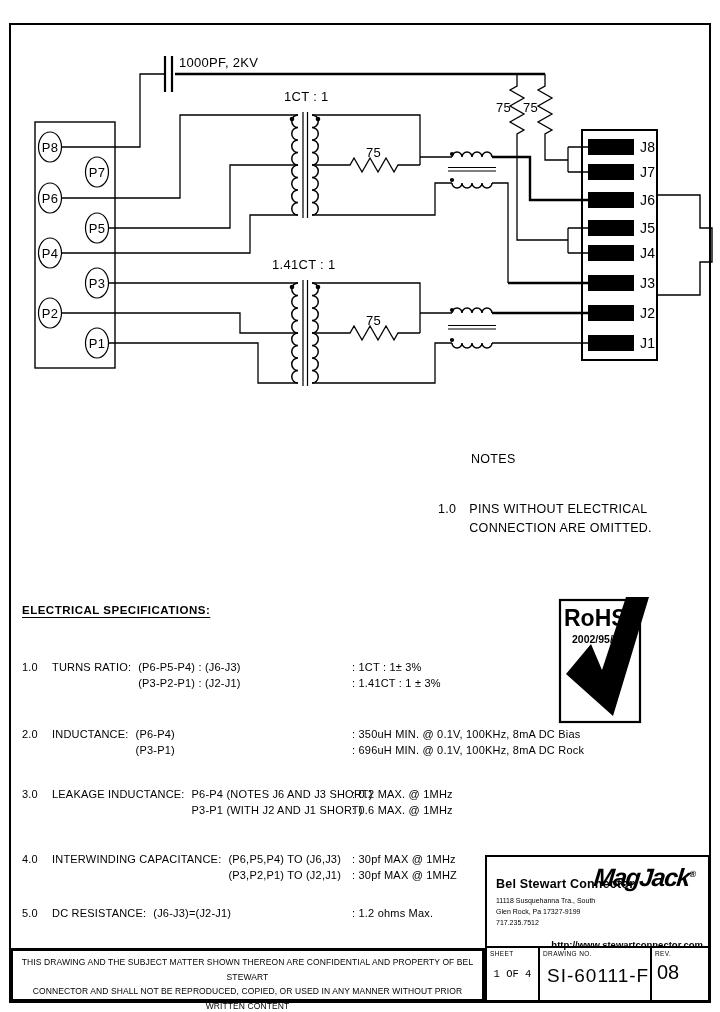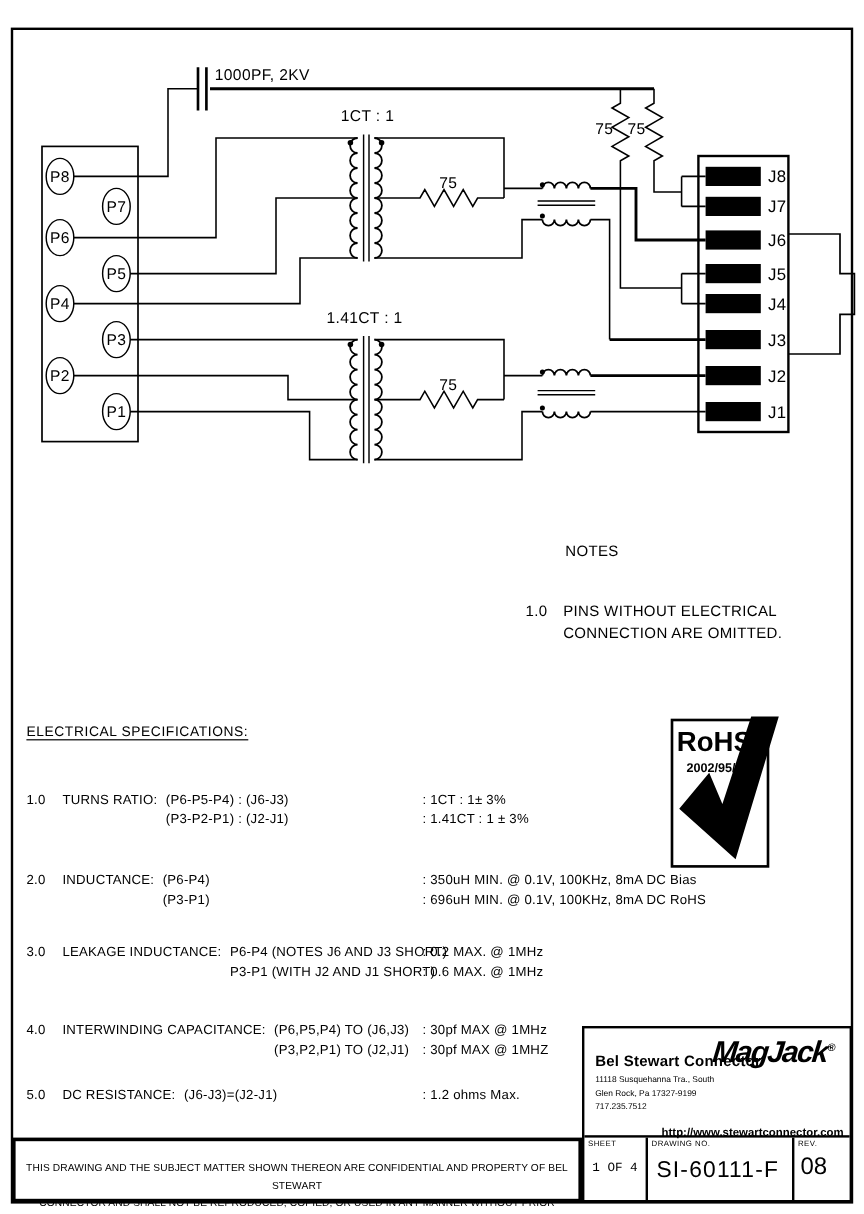--- a/index.html
+++ b/index.html
@@ -11,32 +11,32 @@
   svg text{font-family:"Liberation Sans", sans-serif;fill:#000;}
   .f13{font-size:13px;letter-spacing:.3px;}
   .f14{font-size:14px;letter-spacing:.3px;}
 
   .notes{position:absolute;left:438px;top:452px;font-size:12.5px;letter-spacing:.3px;}
   .notes-heading{margin-left:33px;}
   .note-item{display:flex;gap:13px;margin-top:34px;line-height:19px;}
 
   .specs-heading{
     position:absolute;left:22px;top:604px;font-size:11.5px;letter-spacing:.5px;
-    text-decoration:underline;text-underline-offset:3px;
+    text-decoration:underline;text-underline-offset:3px;font-weight:bold;
   }
   .spec-row{position:absolute;left:22px;width:690px;font-size:11px;letter-spacing:.2px;line-height:15.5px;}
   .spec-num{display:inline-block;width:30px;vertical-align:top;}
   .spec-label{display:inline-block;vertical-align:top;margin-right:7px;}
   .spec-conds{display:inline-block;vertical-align:top;}
   .spec-vals{position:absolute;left:330px;top:0;}
 
   .disclaimer{
     position:absolute;left:10px;top:948px;width:475px;height:54px;box-sizing:border-box;
     border:3px solid #000;text-align:center;font-size:8.5px;line-height:14.6px;
-    padding-top:15px;letter-spacing:.1px;
+    padding-top:4px;letter-spacing:.1px;
   }
 
   .titleblock{
     position:absolute;left:485px;top:855px;width:225px;height:147px;box-sizing:border-box;
     border:2px solid #000;
   }
   .tb-top{position:relative;height:91px;}
   .tb-company{position:absolute;left:9px;top:20px;font-size:12.5px;font-weight:bold;letter-spacing:.2px;}
   .tb-addr1{position:absolute;left:9px;top:40px;font-size:7px;}
   .tb-addr2{position:absolute;left:9px;top:51px;font-size:7px;}
@@ -45,21 +45,21 @@
     position:absolute;right:12px;top:6px;font-size:25px;font-weight:bold;font-style:italic;
     letter-spacing:-1.5px;transform:skewX(-6deg);
   }
   .tb-maglack sup{font-size:9px;font-style:normal;letter-spacing:0;}
   .tb-website{position:absolute;right:5px;top:82px;font-size:9.5px;font-weight:bold;letter-spacing:0;}
   .tb-bottom{position:absolute;left:0;right:0;bottom:0;height:52px;border-top:2px solid #000;display:flex;}
   .tb-cell{position:relative;box-sizing:border-box;border-right:2px solid #000;}
   .tb-cell:last-child{border-right:none;}
   .tb-cell-sheet{width:53px;}
   .tb-cell-drawing{flex:1;}
-  .tb-cell-rev{width:46px;}
+  .tb-cell-rev{width:56px;}
   .tb-cell-label{position:absolute;left:3px;top:2px;font-size:6.5px;letter-spacing:.4px;}
   .tb-sheet-value{position:absolute;left:0;right:0;top:20px;text-align:center;font-size:10.5px;font-family:Liberation Mono, monospace;}
   .tb-drawing-value{position:absolute;left:7px;top:17px;font-size:19px;letter-spacing:1px;}
   .tb-rev-value{position:absolute;left:5px;top:13px;font-size:20px;}
 </style>
 </head>
 <body>
 
 <svg width="720" height="1012" viewBox="0 0 720 1012">
 
@@ -229,21 +229,21 @@
   <span class="spec-vals">
       <div>: 1CT : 1± 3%</div>
       <div>: 1.41CT : 1 ± 3%</div>
     </span>
 </div>
 
 <div class="spec-row" style="top:727px">
   <span class="spec-num">2.0</span><span class="spec-label">INDUCTANCE:</span><span class="spec-conds"><div>(P6-P4)</div><div>(P3-P1)</div></span>
   <span class="spec-vals">
       <div>: 350uH MIN. @ 0.1V, 100KHz, 8mA DC Bias</div>
-      <div>: 696uH MIN. @ 0.1V, 100KHz, 8mA DC RoHS</div>
+      <div>: 696uH MIN. @ 0.1V, 100KHz, 8mA DC Rock</div>
     </span>
 </div>
 
 <div class="spec-row" style="top:787px">
   <span class="spec-num">3.0</span><span class="spec-label">LEAKAGE INDUCTANCE:</span><span class="spec-conds"><div>P6-P4 (NOTES J6 AND J3 SHORT)</div><div>P3-P1 (WITH J2 AND J1 SHORT)</div></span>
   <span class="spec-vals">
       <div>: 0.2 MAX. @ 1MHz</div>
       <div>: 0.6 MAX. @ 1MHz</div>
     </span>
 </div>

